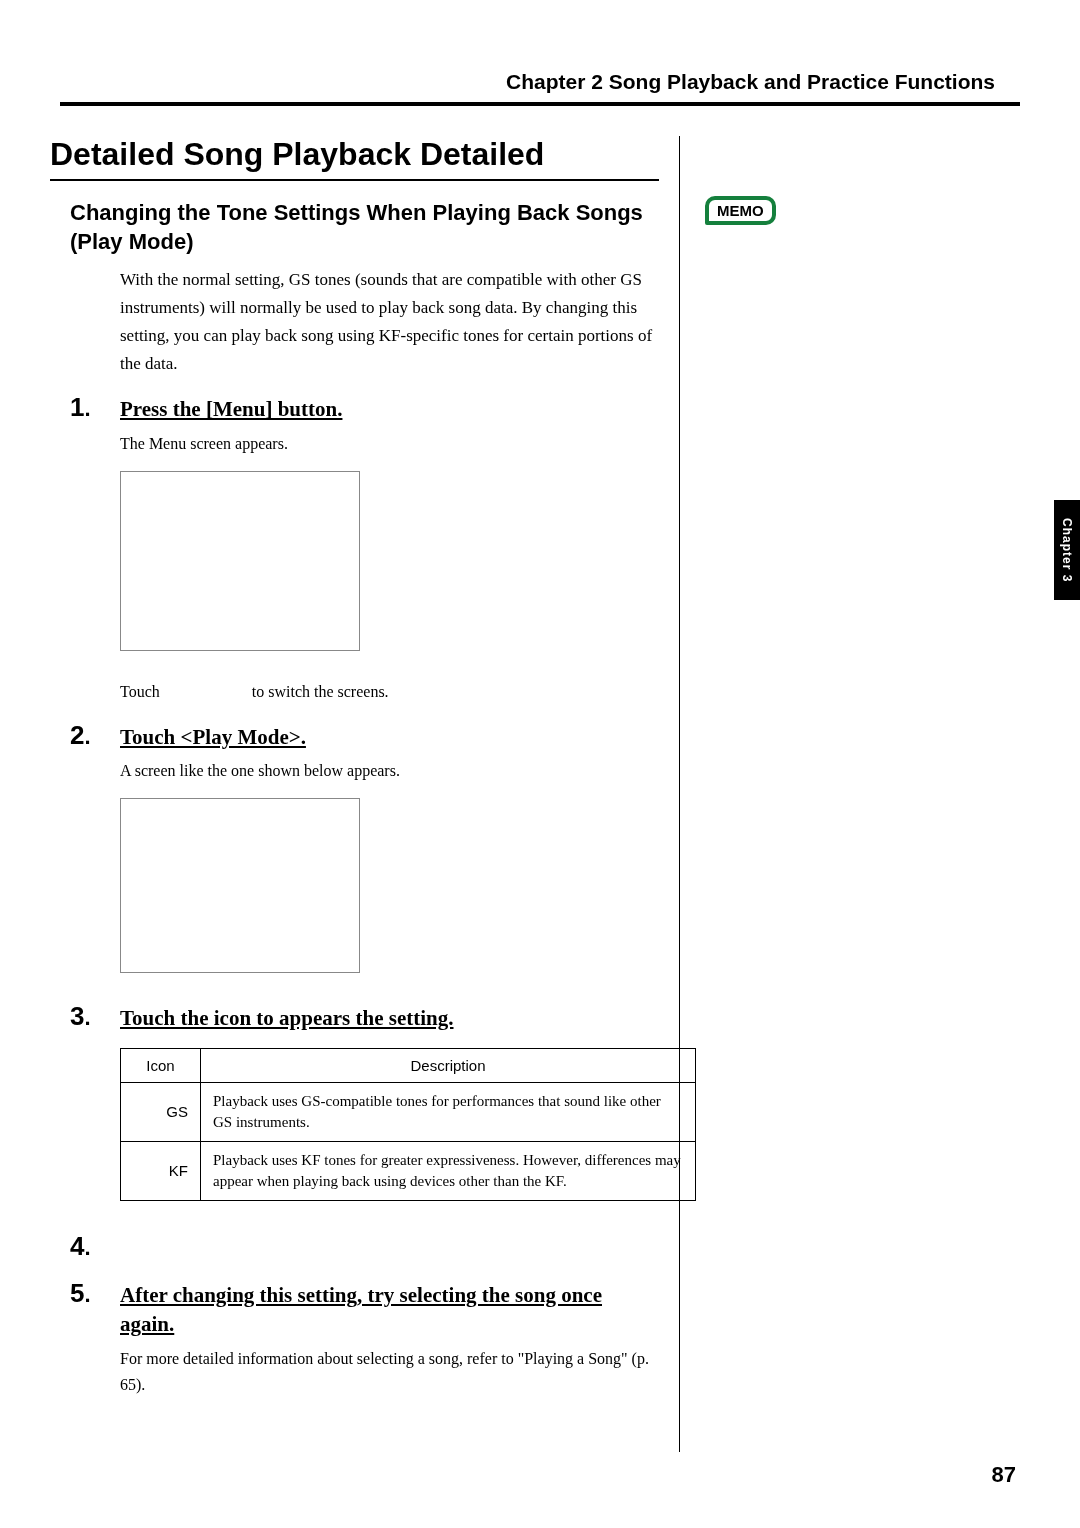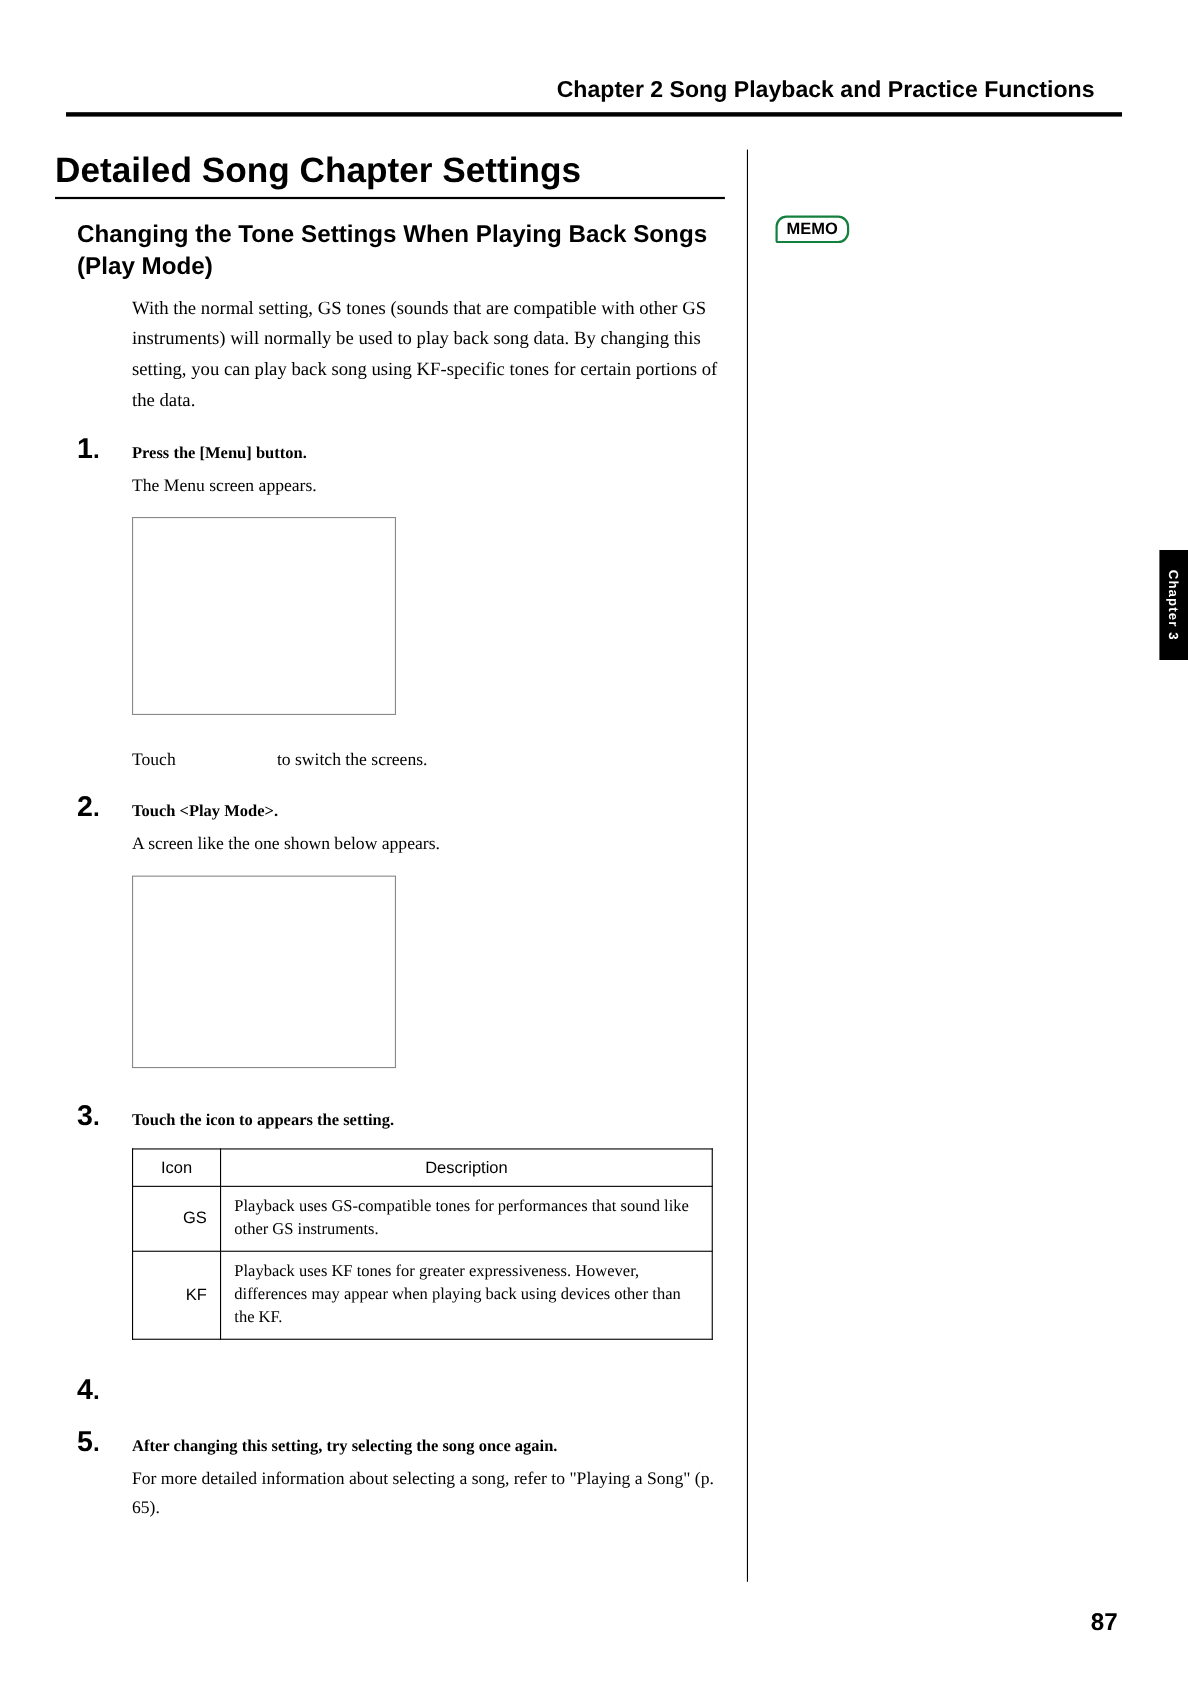--- a/index.html
+++ b/index.html
@@ -74,22 +74,23 @@
     font-size: 26px;
     width: 60px;
     text-align: left;
     flex-shrink: 0;
     padding-left: 10px;
   }
   .step-num .dot { font-size: 22px; }
   .step-text {
     font-family: Georgia, serif;
     font-weight: bold;
-    font-size: 15px;
+    font-size: 21px;
     line-height: 1.4;
+    text-decoration: underline;
   }
   .step-follow {
     font-size: 16px;
     line-height: 1.65;
     margin-left: 60px;
     margin-top: 6px;
     margin-bottom: 14px;
   }
   .screenshot-box {
     width: 240px;
@@ -101,21 +102,21 @@
     background: #fff;
   }
   .screenshot-box.small {
     height: 175px;
   }
   table.desc-table {
     border-collapse: collapse;
     margin-left: 60px;
     margin-top: 14px;
     margin-bottom: 30px;
-    width: 528px;
+    width: 576px;
     font-size: 15px;
   }
   table.desc-table th, table.desc-table td {
     border: 1px solid #000;
     padding: 8px 12px;
     text-align: left;
     vertical-align: middle;
   }
   table.desc-table th {
     font-family: Arial, Helvetica, sans-serif;
@@ -129,21 +130,21 @@
   }
   table.desc-table td:last-child {
     font-family: Georgia, serif;
     line-height: 1.4;
   }
   .memo-icon {
     display: inline-block;
     font-family: Arial, Helvetica, sans-serif;
     font-weight: bold;
     font-size: 15px;
-    border: 2px solid #15803d;
+    border: 4px solid #15803d;
     border-radius: 10px 10px 10px 2px;
     padding: 2px 8px;
     margin-bottom: 8px;
     position: relative;
     text-align: center;
   }
   .side-text {
     font-family: Georgia, serif;
     font-size: 15px;
     line-height: 1.55;
@@ -177,21 +178,21 @@
 </style>
 </head>
 <body>
 
 <div class="header-chapter">Chapter 2 Song Playback and Practice Functions</div>
 <hr class="header-rule">
 
 <div class="columns">
   <div class="main-col">
 
-    <h1 class="section-title">Detailed Song Chapter Settings</h1>
+    <h1 class="section-title">Detailed Song Playback Detailed</h1>
 
     <h2 class="sub-title">Changing the Tone Settings When Playing Back Songs (Play Mode)</h2>
 
     <p class="intro-para">With the normal setting, GS tones (sounds that are compatible with other GS instruments) will normally be used to play back song data. By changing this setting, you can play back song using KF-specific tones for certain portions of the data.</p>
 
     <div class="step">
       <div class="step-num"><span>1</span><span class="dot">.</span></div>
       <div class="step-text">Press the [Menu] button.</div>
     </div>
     <p class="step-follow">The Menu screen appears.</p>

